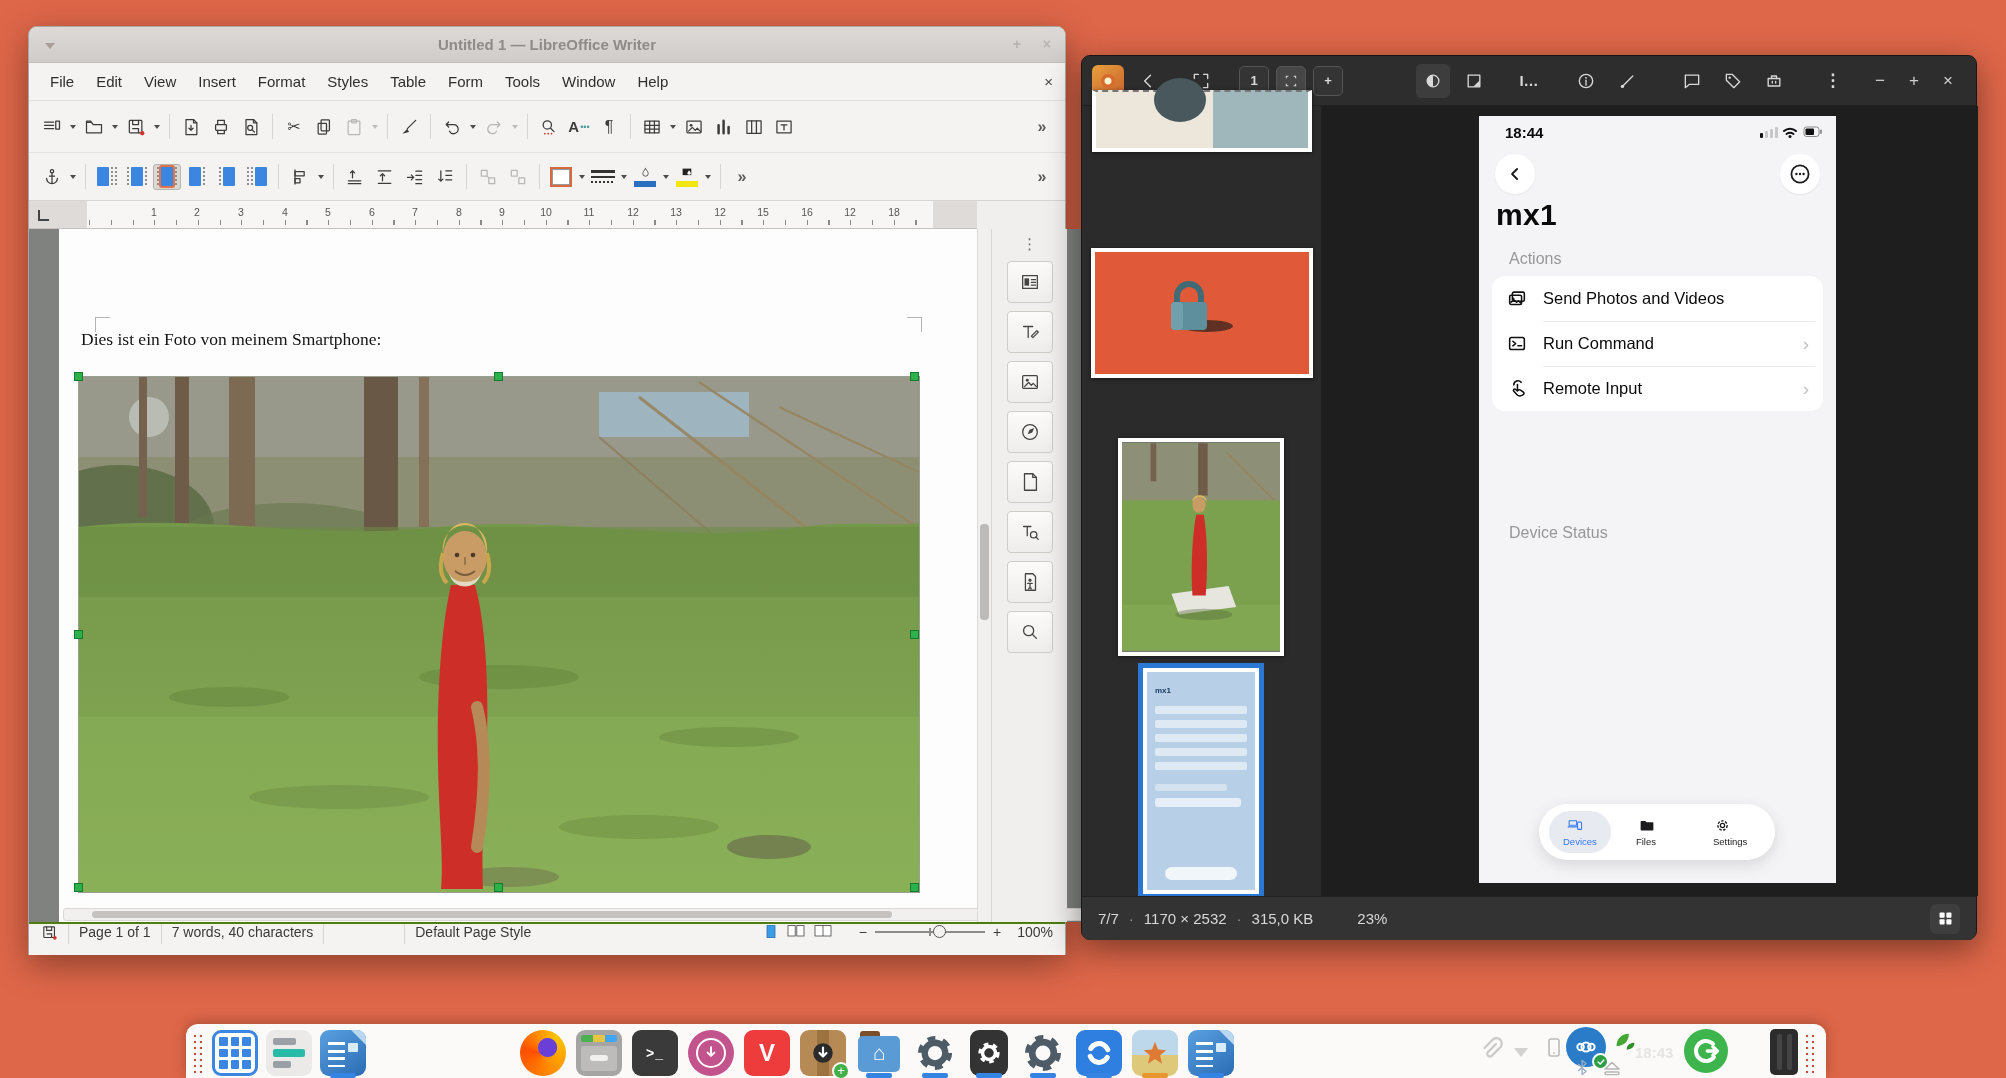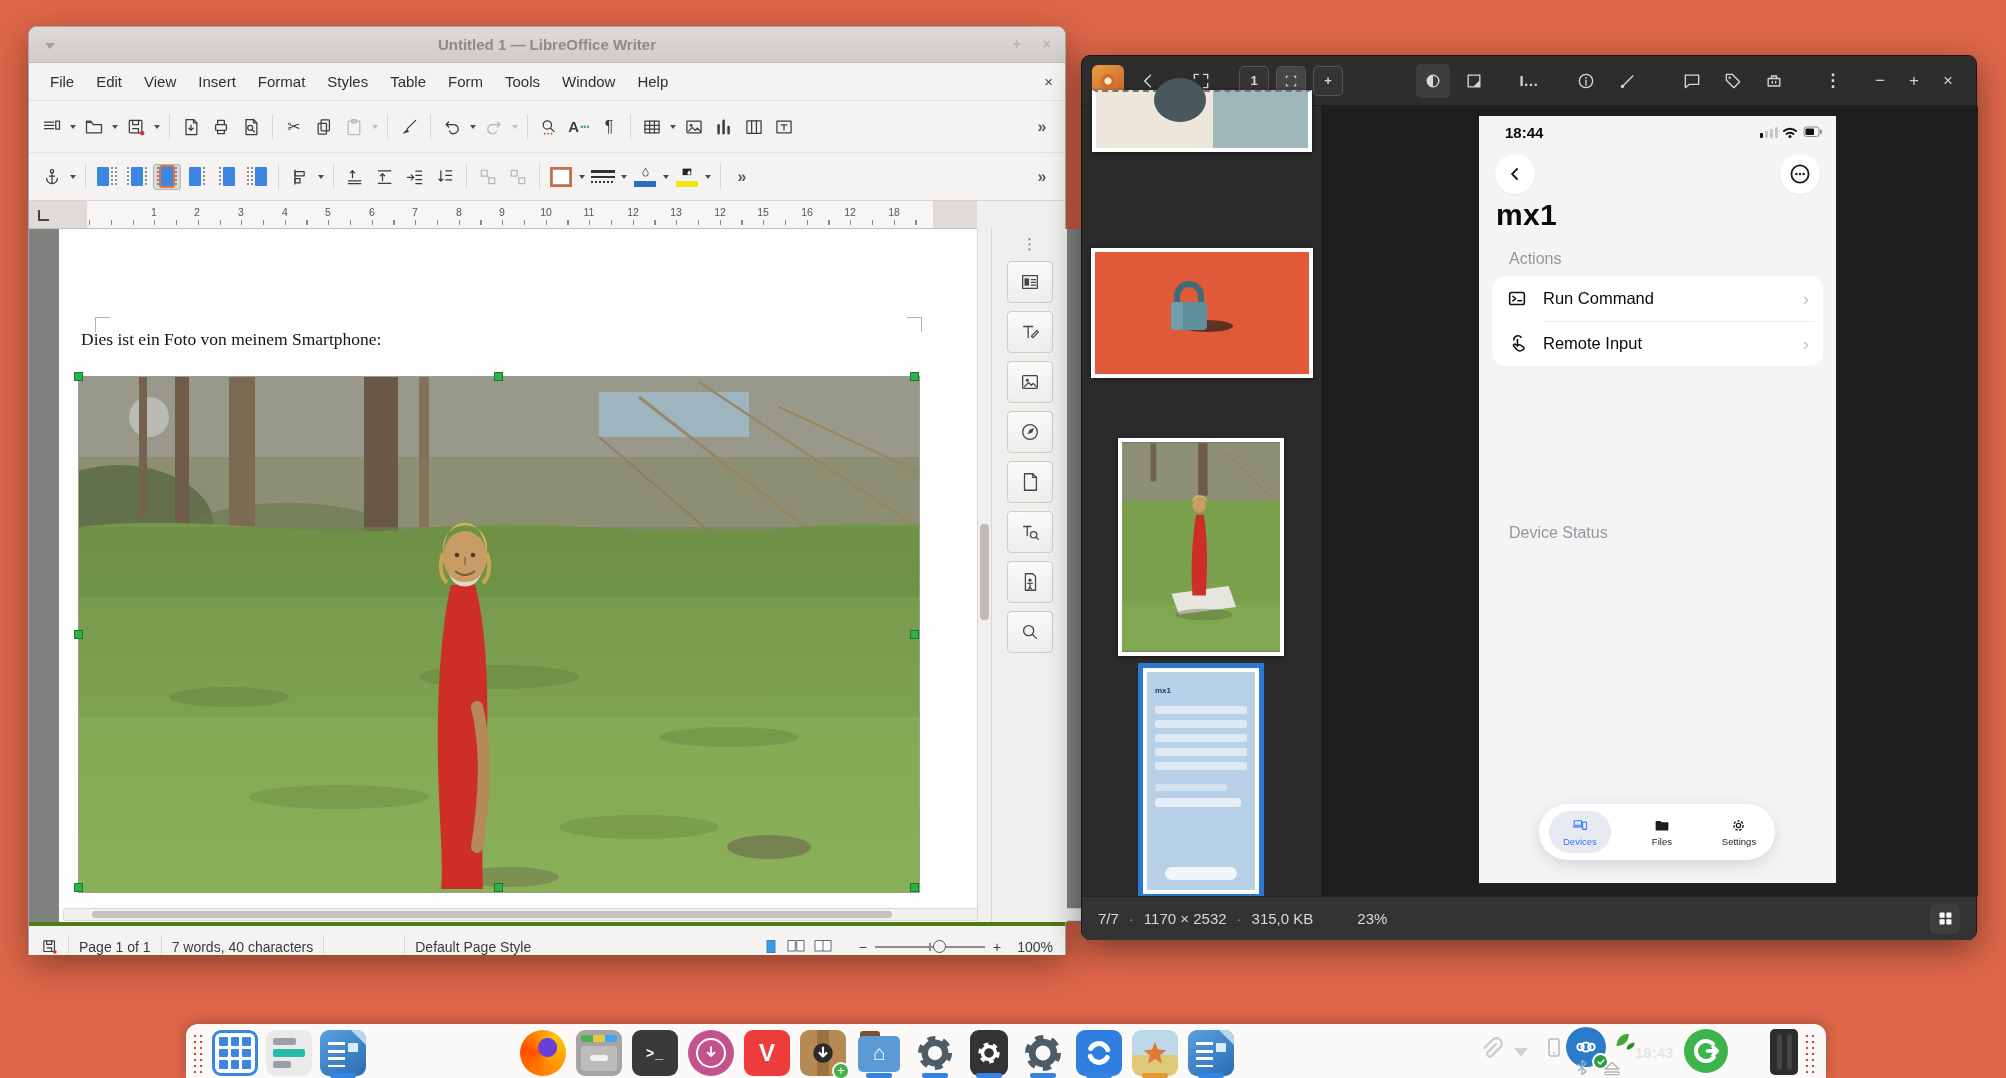--- a/index.html
+++ b/index.html
@@ -48,21 +48,21 @@
 .hscroll{position:absolute;left:34px;right:6px;bottom:1px;height:13px;background:#f2f0ee;border:1px solid #dcd8d5;border-radius:3px}
 .hthumb{position:absolute;left:28px;top:2px;width:800px;height:7px;background:#c4c1be;border-radius:4px}
 .vscroll{position:absolute;left:948px;top:202px;width:14px;height:693px;background:#f2f0ee;border-left:1px solid #dcd9d6}
 .vthumb{position:absolute;left:2px;top:295px;width:9px;height:96px;background:#bdbab7;border-radius:4px}
 .deck{position:absolute;left:962px;top:202px;width:76px;height:693px;background:#f1efee;border-left:1px solid #d8d5d2}
 .db{width:46px;height:42px;margin:8px auto;background:linear-gradient(#fcfbfa,#efedeb);border:1px solid #cfccc8;border-radius:4px;display:flex;align-items:center;justify-content:center}
 .db svg{width:22px;height:22px;fill:none;stroke:#454545;stroke-width:1.4;stroke-linecap:round;stroke-linejoin:round}
 .deck-kebab{text-align:center;color:#6a6a6a;font-size:15px;margin-top:6px;letter-spacing:0}
 .hide-tab{position:absolute;left:962px;top:540px;width:7px;height:52px;background:#d4d0cd;border-radius:0 3px 3px 0}
 
-.w-status{position:absolute;left:0;top:895px;width:1036px;height:33px;background:#f5f3f2;border-top:4px solid #4d7c0f;display:flex;align-items:flex-end;font-size:14px;color:#3a3a3a;padding:0 12px;border-radius:0}
+.w-status{position:absolute;left:0;top:895px;width:1036px;height:33px;background:#f5f3f2;border-top:2px solid #4d7c0f;display:flex;align-items:flex-start;font-size:14px;color:#3a3a3a;padding:0 12px;border-radius:0}
 .ssep{width:1px;height:20px;background:#d8d4d1;margin:0 10px}
 .zoomwrap{display:flex;align-items:center;gap:8px;margin-left:26px}
 .ztrack{position:relative;width:110px;height:2px;background:#8f8b88}
 .ztrack i{position:absolute;left:54px;top:-3px;width:2px;height:8px;background:#8f8b88}
 .zthumb{position:absolute;left:58px;top:-6px;width:13px;height:13px;border:1.5px solid #555;background:#f5f3f2;border-radius:50%}
 .pvico{display:flex;align-items:center;gap:7px;margin-left:auto}
 
 
 #gthumb{position:absolute;left:1081px;top:55px;width:896px;height:885px;background:#262626;border:1px solid #171717;border-radius:9px;box-shadow:0 10px 34px rgba(0,0,0,.45)}
 .g-tb{height:50px;background:#2d2d2d;border-bottom:1px solid #202020;display:flex;align-items:center;padding:0 10px;gap:7px;border-radius:8px 8px 0 0}
@@ -88,21 +88,21 @@
 .p-circ{position:absolute;width:40px;height:40px;border-radius:50%;background:#fff;display:flex;align-items:center;justify-content:center;box-shadow:0 1px 2px rgba(0,0,0,.06)}
 .p-name{position:absolute;left:17px;top:82px;font-size:30px;font-weight:800;letter-spacing:.3px}
 .p-sec{position:absolute;font-size:16px;color:#96969b}
 .p-card{position:absolute;left:13px;top:160px;width:331px;background:#fff;border-radius:13px;overflow:hidden}
 .p-row{height:45px;display:flex;align-items:center;padding:0 14px;gap:15px;font-size:16.5px;position:relative}
 .p-row+.p-row::before{content:"";position:absolute;left:51px;right:8px;top:0;height:1px;background:#ebebed}
 .p-row svg{width:22px;height:22px;fill:none;stroke:#111;stroke-width:1.7;stroke-linecap:round;stroke-linejoin:round;flex:0 0 22px}
 .p-chev{margin-left:auto;color:#c2c2c6;font-size:19px}
 .p-pill{position:absolute;left:13px;top:436px;width:331px;height:42px;background:#fff;border-radius:20px;display:flex;align-items:center;padding:0 20px;font-size:15.5px}
 .p-tabbar{position:absolute;left:60px;top:688px;width:236px;height:56px;background:#fff;border-radius:28px;box-shadow:0 5px 16px rgba(0,0,0,.12);display:flex;align-items:center;justify-content:space-between;padding:0 10px}
-.p-tab{display:flex;flex-direction:column;align-items:center;gap:2px;font-size:9.5px;color:#1b1b1b;min-width:52px}
+.p-tab{display:flex;flex-direction:column;align-items:flex-start;gap:2px;font-size:9.5px;color:#1b1b1b;min-width:52px}
 .p-tab.active{background:#e7eaf1;border-radius:21px;padding:6px 14px;color:#3478f6}
 
 
 #dock{position:absolute;left:186px;top:1024px;width:1640px;height:54px;background:#fbfaf9;border-radius:12px 12px 0 0;box-shadow:0 -2px 14px rgba(0,0,0,.25)}
 .dk{position:absolute;top:6px;width:46px;height:46px;border-radius:9px}
 .dots{position:absolute;width:12px;height:40px;top:9px;background-image:radial-gradient(circle,#c34f3a 1.3px,transparent 1.6px);background-size:6px 6px}
 #dk-grid{background:#fff;border:3px solid #3b86e0;padding:4px;display:grid;grid-template:repeat(3,1fr)/repeat(3,1fr);gap:3px}
 #dk-grid i{background:#3b86e0;border-radius:1px}
 #dk-tasks{background:#eceae8;padding:8px 7px;display:flex;flex-direction:column;gap:4px;position:absolute}
 #dk-tasks::after{content:"";position:absolute;left:8px;bottom:-6px;border:6px solid transparent;border-top-color:#eceae8}
@@ -771,20 +771,29 @@
             <circle cx="12" cy="12" r="1.2" fill="#1b1b1b"></circle>
             <circle cx="15.6" cy="12" r="1.2" fill="#1b1b1b"></circle>
           </svg>
       </div>
       <div class="p-name">mx1</div>
       <div class="p-sec" style="left:30px;top:134px">Actions</div>
 
       <div class="p-card">
         <div class="p-row">
           <svg viewBox="0 0 24 24">
+              <rect x="7" y="4.5" width="13" height="10" rx="1.6"></rect>
+              <rect x="4" y="8" width="13" height="10" rx="1.6"></rect>
+              <circle cx="8" cy="11.5" r="1.2" fill="#111" stroke="none"></circle>
+              <path d="M5.5 15.5l3-2.5 3 2.5 2-1.5 3 2.5"></path>
+            </svg>
+          <span>Send Photos and Videos</span>
+        </div>
+        <div class="p-row">
+          <svg viewBox="0 0 24 24">
               <rect x="4" y="5" width="16" height="13" rx="2"></rect>
               <path d="M7.5 9l3 2.5-3 2.5M13 14h4"></path>
             </svg>
           <span>Run Command</span>
           <span class="p-chev">›</span>
         </div>
         <div class="p-row">
           <svg viewBox="0 0 24 24">
               <path d="M8.5 7.5a4.5 4.5 0 0 1 8-2.8"></path>
               <path d="M12.5 7v7"></path>

